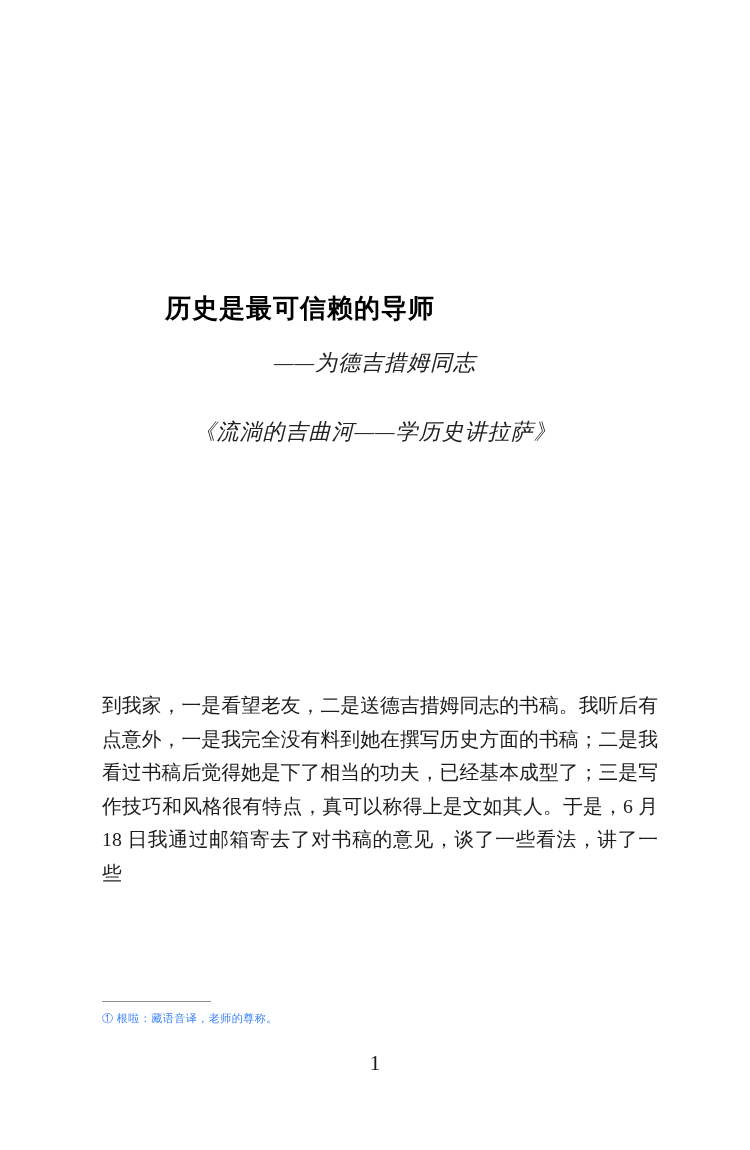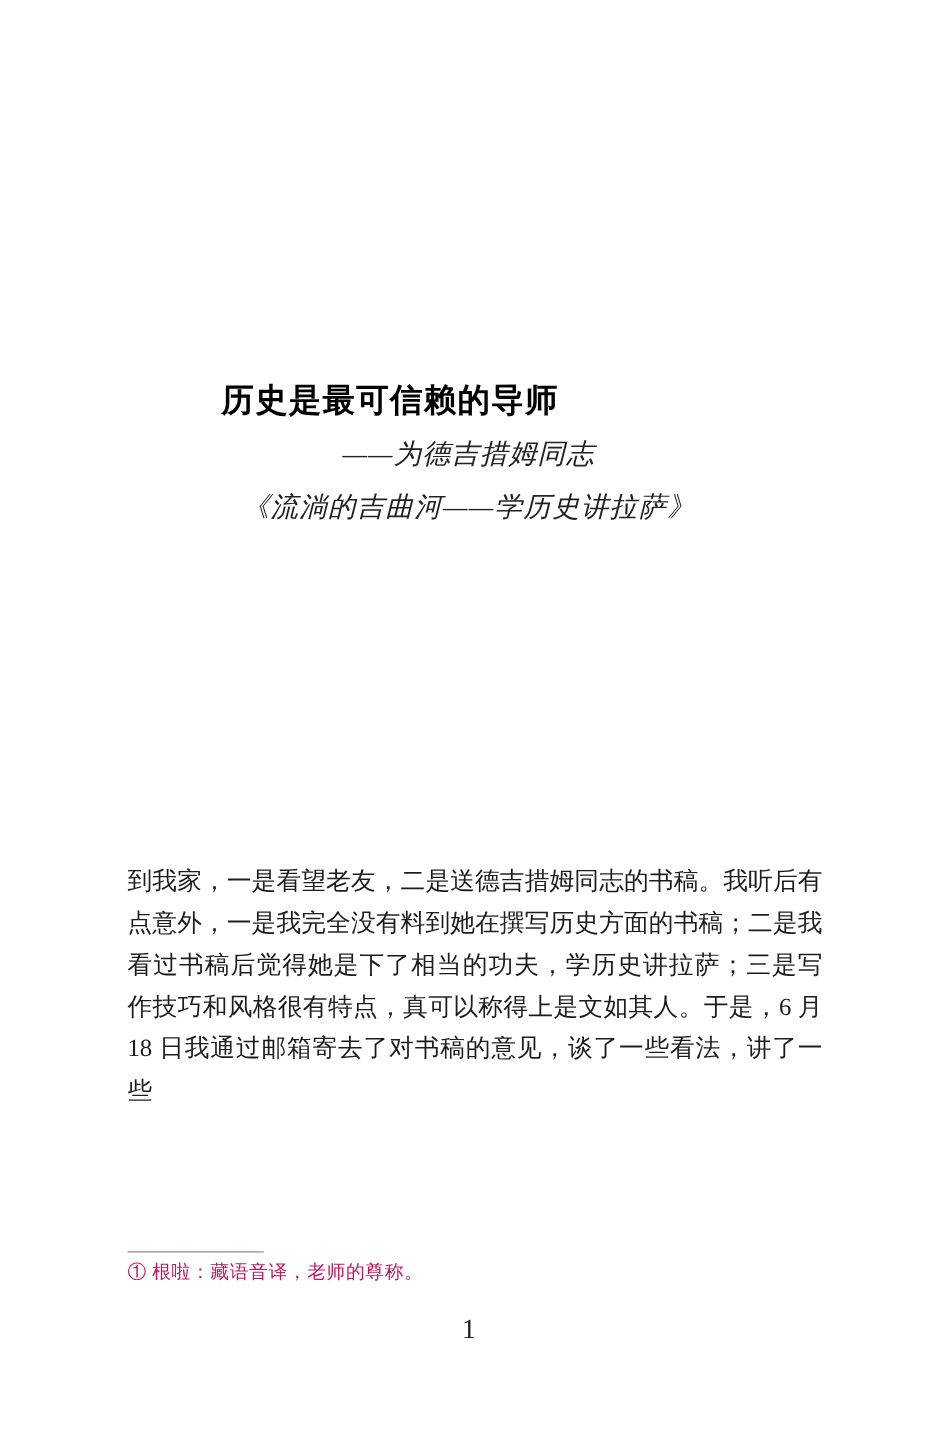--- a/index.html
+++ b/index.html
@@ -21,36 +21,36 @@
   .doc-title {
     position: absolute;
     top: 293px;
     left: 0;
     width: 600px;
     text-align: center;
     font-size: 26px;
     font-weight: bold;
     letter-spacing: 1px;
     color: #000000;
-    margin: 12px;
+    margin: 0;
     line-height: 32px;
   }
   .subtitle {
     position: absolute;
     left: 0;
     width: 750px;
     text-align: center;
     font-size: 22px;
     font-style: italic;
     letter-spacing: 1px;
     color: #222222;
     line-height: 28px;
   }
   .subtitle-1 { top: 349px; }
-  .subtitle-2 { top: 392px; }
+  .subtitle-2 { top: 418px; }
   .subtitle-3 { top: 452px; letter-spacing: 5px; }
 
   
   .body-block {
     position: absolute;
     left: 102px;
     top: 689px;
     width: 556px;
     font-size: 19.8px;
     line-height: 33.6px;
@@ -84,23 +84,23 @@
     width: 556px;
   }
   .footnote-rule {
     width: 109px;
     height: 0;
     border-top: 1.5px solid #8f8f8f;
     margin: 0;
   }
   .footnote-text {
     margin-top: 6px;
-    font-size: 15px;
+    font-size: 11px;
     line-height: 21px;
-    color: #be185d;
+    color: #3b82f6;
     letter-spacing: 0.5px;
   }
 
   
   .page-number {
     position: absolute;
     top: 1050px;
     left: 0;
     width: 750px;
     text-align: center;
@@ -116,21 +116,21 @@
   <h1 class="doc-title">历史是最可信赖的导师</h1>
 
   <div class="subtitle subtitle-1">——为德吉措姆同志</div>
 
   <div class="subtitle subtitle-2">《流淌的吉曲河——学历史讲拉萨》</div>
 
 
   <div class="body-block">
       <div class="body-line">到我家，一是看望老友，二是送德吉措姆同志的书稿。我听后有</div>
       <div class="body-line">点意外，一是我完全没有料到她在撰写历史方面的书稿；二是我</div>
-      <div class="body-line">看过书稿后觉得她是下了相当的功夫，学历史讲拉萨；三是写</div>
+      <div class="body-line">看过书稿后觉得她是下了相当的功夫，已经基本成型了；三是写</div>
       <div class="body-line">作技巧和风格很有特点，真可以称得上是文如其人。于是，6 月</div>
       <div class="body-line">18 日我通过邮箱寄去了对书稿的意见，谈了一些看法，讲了一些</div>
     </div>
 
   <div class="footnote-block">
     <div class="footnote-rule"></div>
     <div class="footnote-text">① 根啦：藏语音译，老师的尊称。</div>
   </div>
 
   <div class="page-number">1</div>

